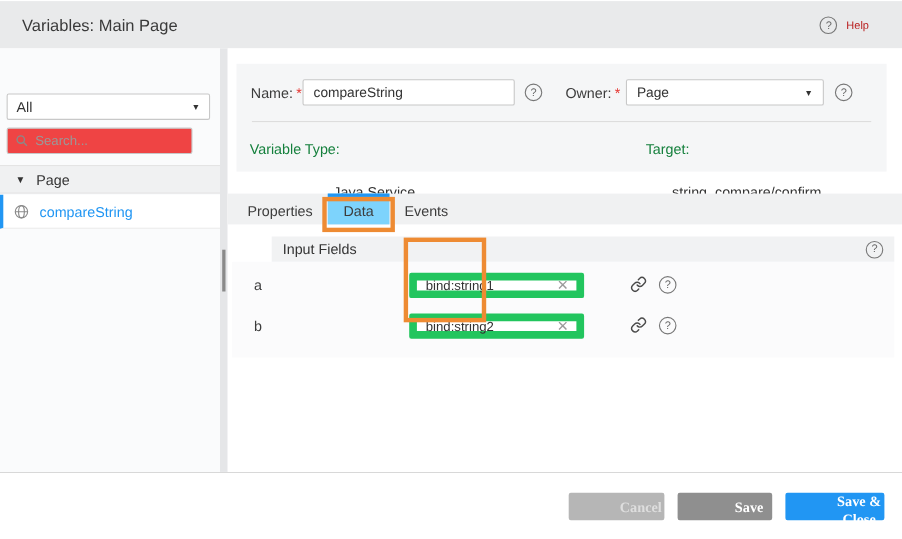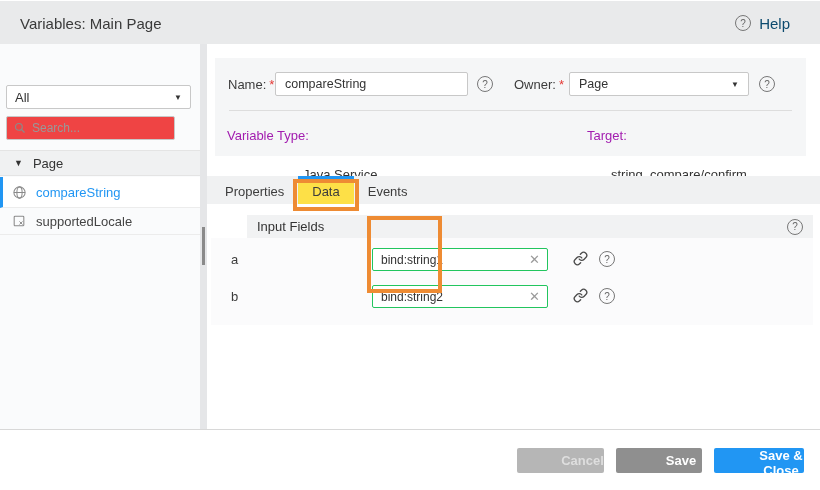--- a/index.html
+++ b/index.html
@@ -14,21 +14,21 @@
     position: absolute; top:1px; left:0; width:820px; height:44px;
     background:#e9eaeb; display:flex; align-items:center;
   }
   .hdr-title { font-size:15px; color:#3a3a3a; margin-left:20px; }
   .hdr-help { position:absolute; right:30px; display:flex; align-items:center; gap:8px; cursor:pointer; }
   .qmark {
     display:inline-flex; align-items:center; justify-content:center;
     width:16px; height:16px; border:1px solid #777; border-radius:50%;
     font-size:10px; color:#666; background:transparent; flex:0 0 auto;
   }
-  .hdr-help-label { font-size:15px; color:#0c4a6e; }
+  .hdr-help-label { font-size:10px; color:#b91c1c; }
 
   
   .content { position:absolute; top:44px; left:0; width:820px; height:386px; border-bottom:1px solid #d8d8d8; background:#fff; }
 
   
   .sidebar { position:absolute; left:0; top:0; width:200px; height:100%; background:#fafbfc; }
   .btn-new {
     position:absolute; left:6px; top:7px; width:185px; height:26px;
     background:#2196f3; color:#fff; font-size:13px; font-weight:bold;
     border:none; border-radius:2px; cursor:pointer; font-family:inherit;
@@ -87,67 +87,67 @@
   .fp-owner-label { left:299px; }
   .fp-select {
     position:absolute; left:354px; top:14px; width:180px; height:24px;
     background:#fff; border:1px solid #c8c8c8; border-radius:2px;
     display:flex; align-items:center; font-size:12.5px; color:#333;
     padding:0 9px; cursor:pointer;
   }
   .fp-select .caret { margin-left:auto; font-size:8px; color:#333; }
   .fp-q2 { position:absolute; left:544px; top:18px; }
   .fp-hr { position:absolute; left:14px; top:52px; width:563px; border-top:1px solid #ddd; }
-  .fp-ro-label { position:absolute; top:70px; font-size:13px; color:#a21caf; }
+  .fp-ro-label { position:absolute; top:70px; font-size:13px; color:#15803d; }
   .fp-ro-value { position:absolute; top:70px; font-size:13px; color:#333;margin-top:39px; }
   .vt-label { left:12px; } .vt-value { left:88px; }
   .tg-label { left:372px; } .tg-value { left:396px;text-align:center; }
 
   
   .tabs { position:absolute; left:0; top:132px; width:100%; height:28px; background:#f0f1f2; padding-left:4px; display:flex; }
   .tab {
     height:28px; padding:0 14px; display:flex; align-items:center;
     font-size:13px; color:#3c3c3c; cursor:pointer; border-top:3px solid transparent;
   }
-  .tab.active { background:#fde047; border-top:3px solid #2196f3; position:relative; }
+  .tab.active { background:#7dd3fc; border-top:3px solid #2196f3; position:relative; }
   .ann { border:4px solid #ee8b33; position:absolute; pointer-events:none; z-index:9; }
   .ann-tab { left:-5px; right:-5px; top:0px; bottom:-7px; }
 
   
   .section { position:absolute; left:4px; top:171px; width:602px; }
   .sec-hdr {
     height:23px; background:#f1f2f3; display:flex; align-items:center;
     padding:0 10px; font-size:13px; color:#333;margin-left:36px;
   }
   .sec-q { margin-left:auto; }
   .sec-body { position:relative; height:87px; background:#fbfbfc; }
   .row { position:absolute; left:0; width:100%; height:24px; }
   .row-a { top:10px; } .row-b { top:47px; }
   .row-label { position:absolute; left:20px; top:4px; font-size:13px; color:#3c3c3c; }
   .row-input-wrap {
-    position:absolute; left:161px; top:0; width:176px; height:23px;
-    border:1px solid #22c55e; border-radius:2px; background:#fff;
+    position:absolute; left:161px; top:0; width:159px; height:23px;
+    border:7px solid #22c55e; border-radius:2px; background:#fff;
     display:flex; align-items:center;
   }
   .row-input {
     border:none; outline:none; background:transparent; width:100%;
     font-size:12px; color:#333; padding:0 8px; font-family:inherit;
   }
   .clear-x { flex:0 0 auto; padding:0 7px; font-size:13px; color:#9a9a9a; cursor:pointer; line-height:21px; }
   .link-btn { position:absolute; left:362px; top:3px; width:16px; height:16px; cursor:pointer; }
   .row-q { position:absolute; left:388px; top:3px; }
   .ann-bind { left:156px; top:-69px; width:75px; height:77px; }
 
   
   .footer {
     position:absolute; left:0; bottom:0; width:820px; height:60px; background:#fff;
     display:flex; align-items:flex-start; justify-content:flex-end; gap:12px;
     padding:18px 16px 0 0;
   }
-  .btn { height:25px; border:none; border-radius:2px; font-size:13px; font-weight:bold; cursor:pointer; font-family:Liberation Sans, sans-serif;padding-left:44px; }
+  .btn { height:25px; border:none; border-radius:2px; font-size:13px; font-weight:bold; cursor:pointer; font-family:Liberation Serif, serif;padding-left:44px; }
   .btn-cancel { width:87px; background:#b6b6b6; color:#dedede; }
   .btn-save { width:86px; background:#8f8f8f; color:#fff; }
   .btn-saveclose { width:90px; background:#2196f3; color:#fff; }
 
   svg { display:block; }
 </style>
 </head>
 <body>
 
 <div class="app">
@@ -188,29 +188,20 @@
         <span class="tree-ico">
           <svg width="15" height="15" viewBox="0 0 16 16" fill="none" stroke="#8a8a8a" stroke-width="1.1">
             <circle cx="8" cy="8" r="6"></circle>
               <ellipse cx="8" cy="8" rx="2.8" ry="6"></ellipse>
               <line x1="2" y1="8" x2="14" y2="8"></line>
           </svg>
         </span>
         <span>compareString</span>
       </div>
 
-      <div class="tree-item plain">
-        <span class="tree-ico">
-          <svg width="14" height="14" viewBox="0 0 16 16" fill="none" stroke="#8a8a8a" stroke-width="1.2">
-            <rect x="2.5" y="2.5" width="11" height="11" rx="1"></rect>
-            <path d="M8.5 8.5 L12 12 M12 8.5 L8.5 12" stroke-width="1.1"></path>
-          </svg>
-        </span>
-        <span>supportedLocale</span>
-      </div>
     </div>
 
     <div class="divider">
       <div class="thumb"></div>
     </div>
 
     <div class="main">
 
       <div class="form-panel">
         <span class="fp-label" style="left:13px;"><span>Name:</span><span class="req">*</span></span>

